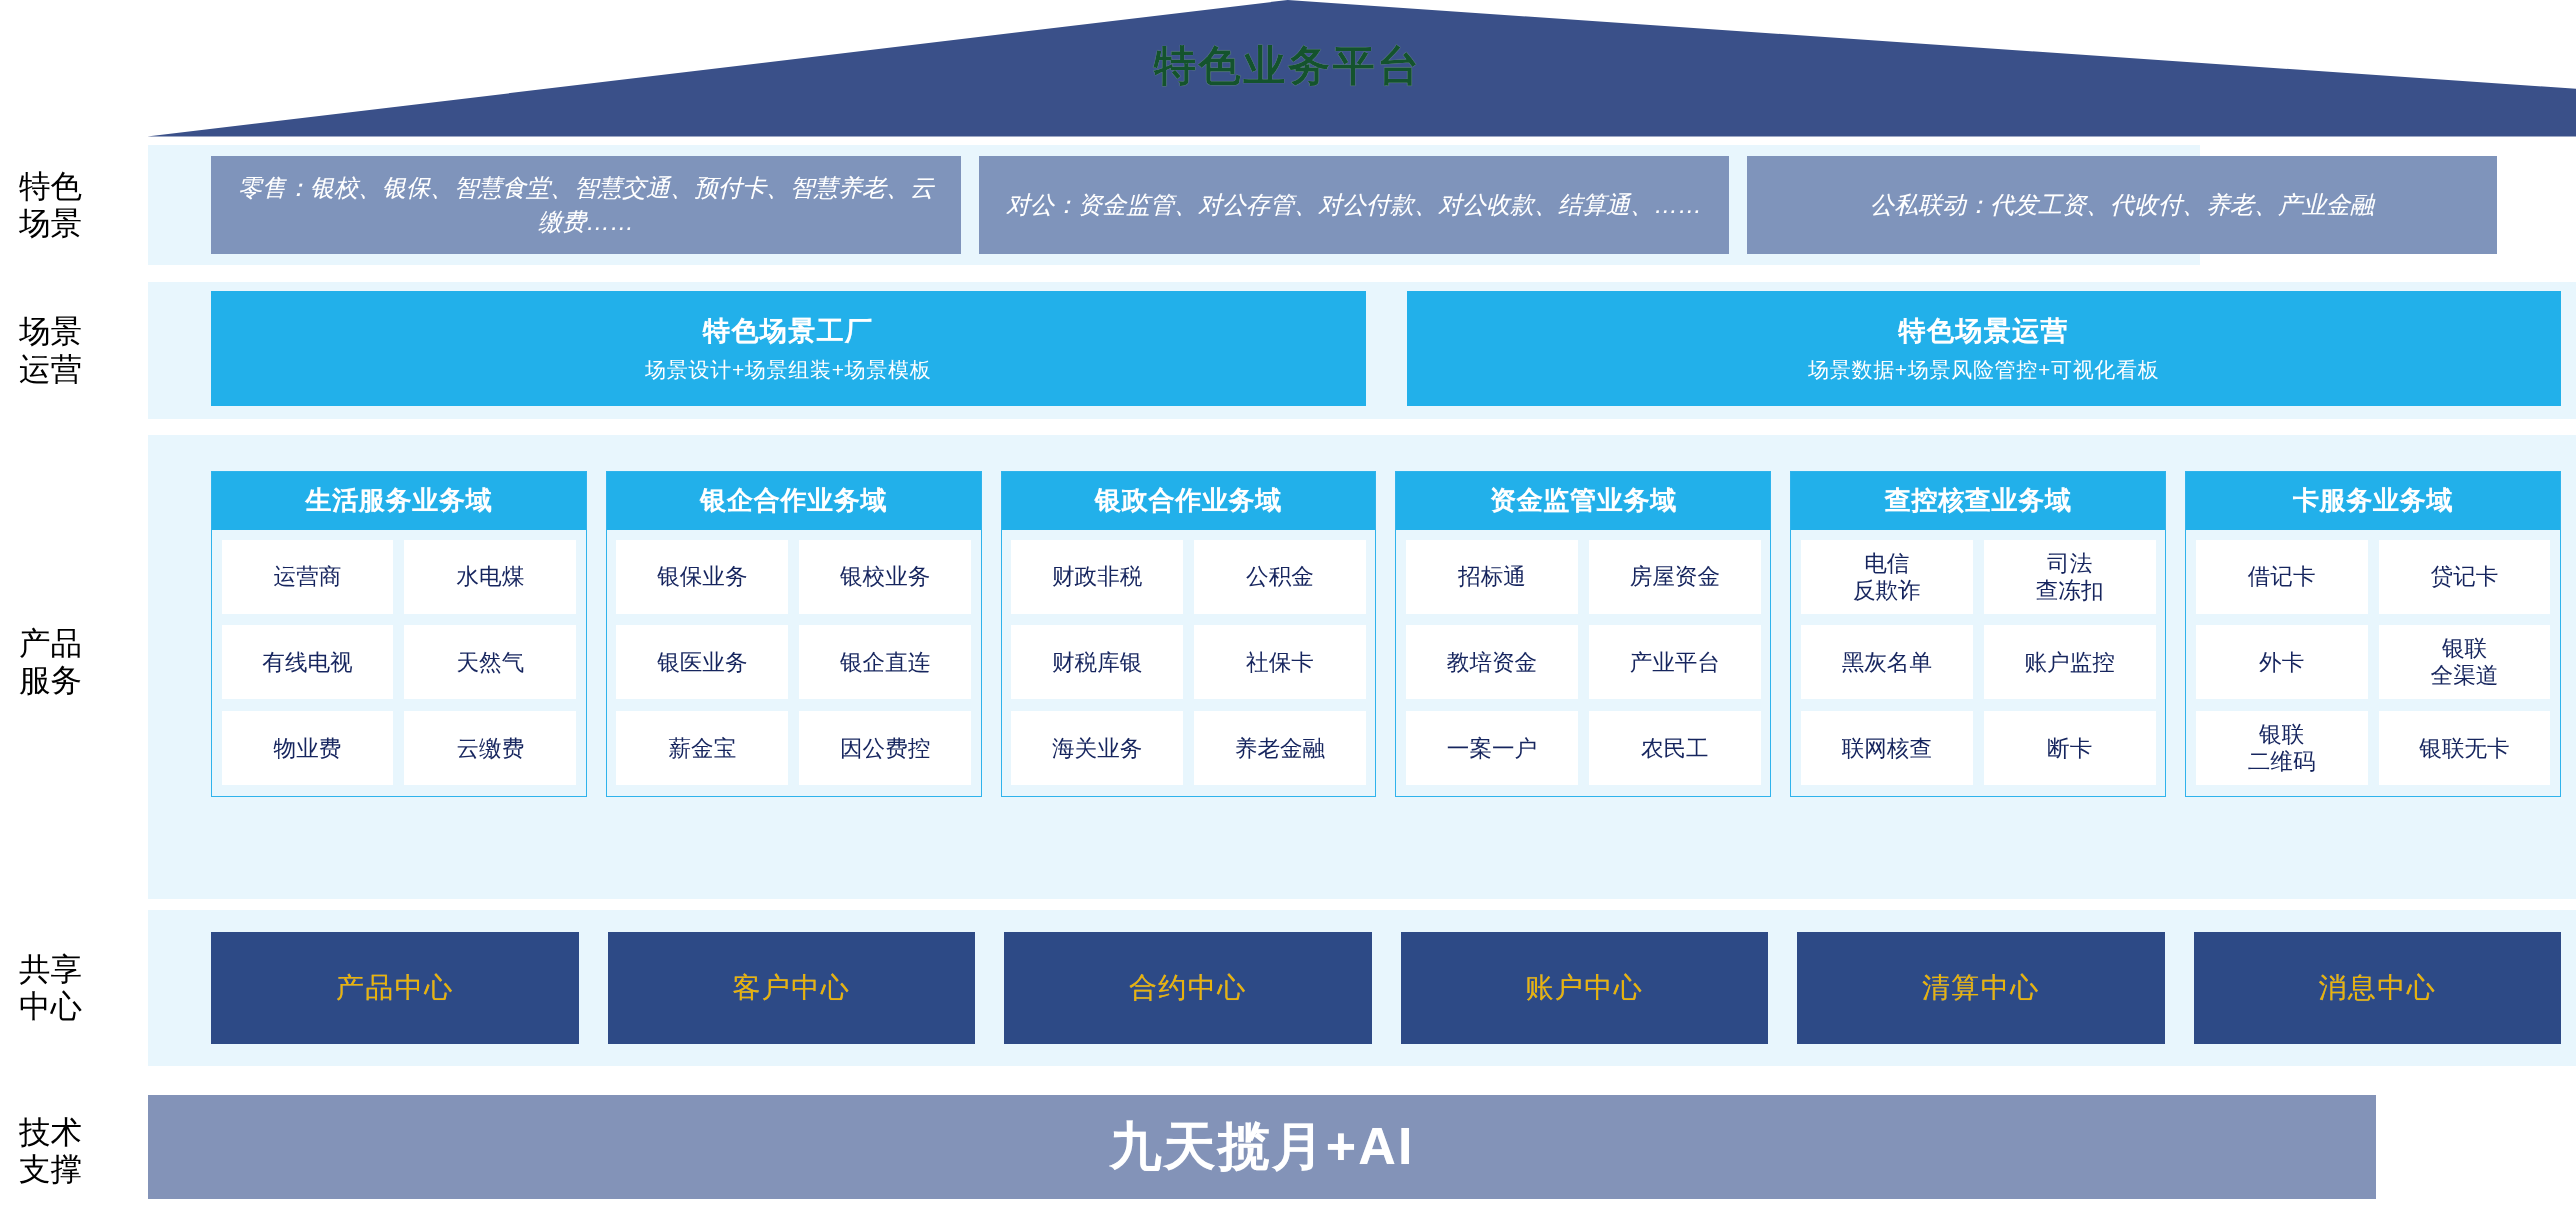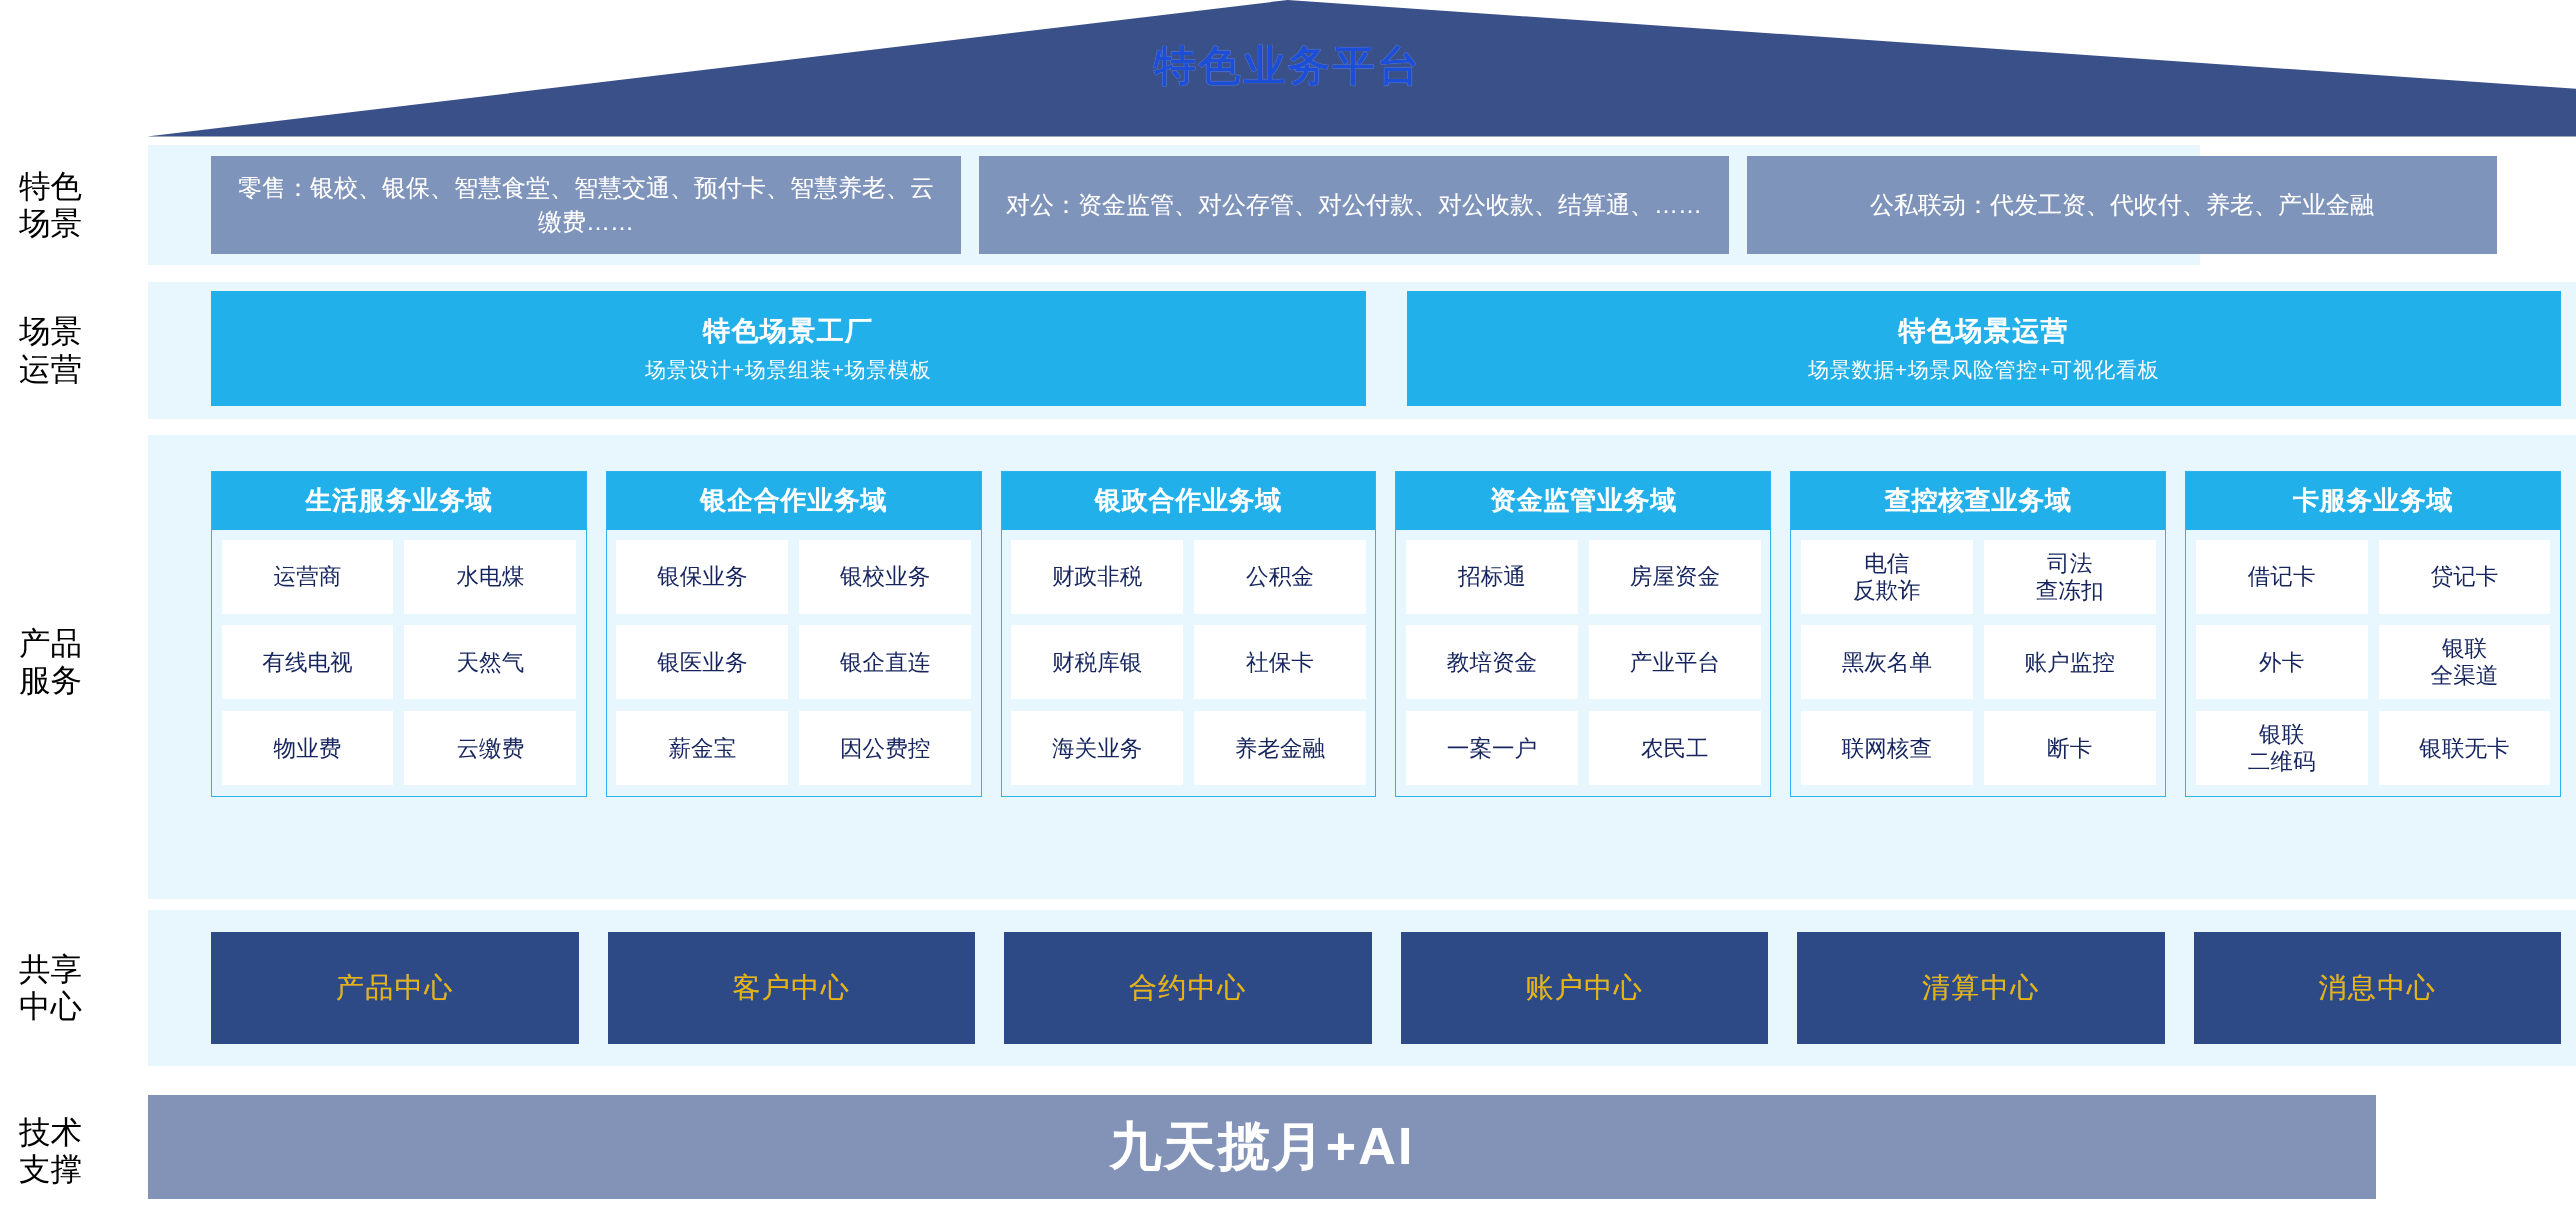--- a/index.html
+++ b/index.html
@@ -21,21 +21,21 @@
     left: 0; top: 0;
     width: 2576px;
     height: 140px;
   }
   .roof-svg { display: block; width: 2576px; height: 140px; }
   .roof-title {
     position: absolute;
     left: 0; top: 38px;
     width: 2576px;
     text-align: center;
-    color: #1d4ed8;
+    color: #14532d;
     font-size: 42px;
     font-weight: bold;
     letter-spacing: 2.7px;
     text-shadow: 0 0 0.7px rgba(255,255,255,0.6);
   }
 
   
   .row {
     position: absolute;
     display: flex;
@@ -57,21 +57,21 @@
     left: 148px;
     right: 0px;
     background: #e8f6fd;
     box-sizing: border-box;
     display: flex;
     align-items: center;
   }
 
   
   #row-scenarios { left: 0; top: 145px; width: 2200px; height: 120px; }
-  #row-scenarios .panel { top: 0; height: 120px; padding: 0 0 0 0; }
+  #row-scenarios .panel { top: 0; height: 120px; padding: 0 0 0 0; font-style: italic; }
   .scenario-strip {
     display: flex;
     width: 100%;
     height: 100%;
     align-items: center;
     gap: 18px;
     padding: 0 15px 0 63px;
     box-sizing: border-box;
   }
   .scenario-box {

